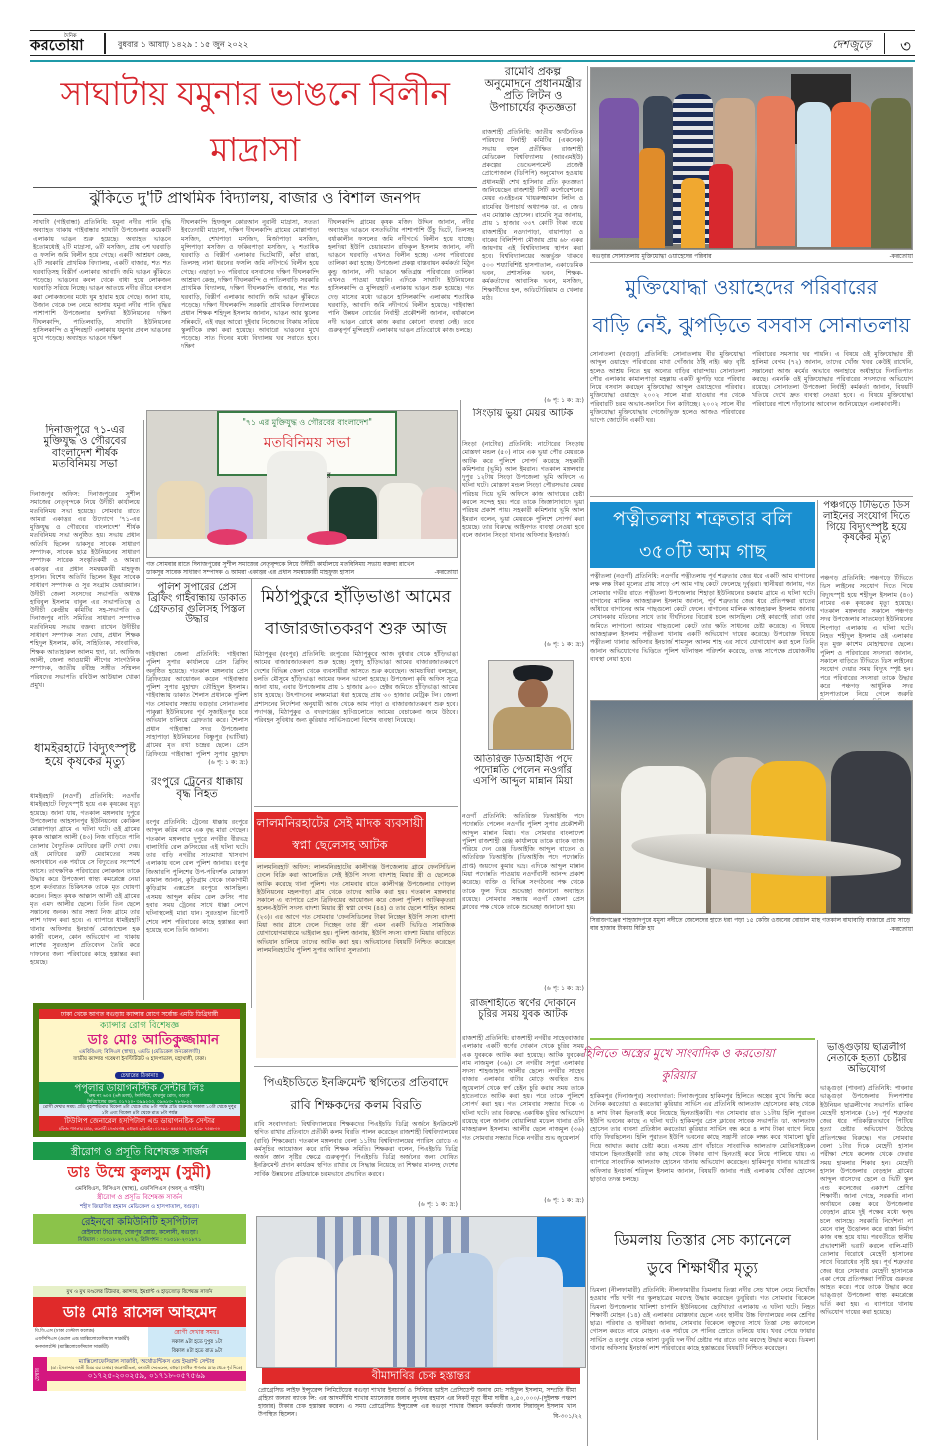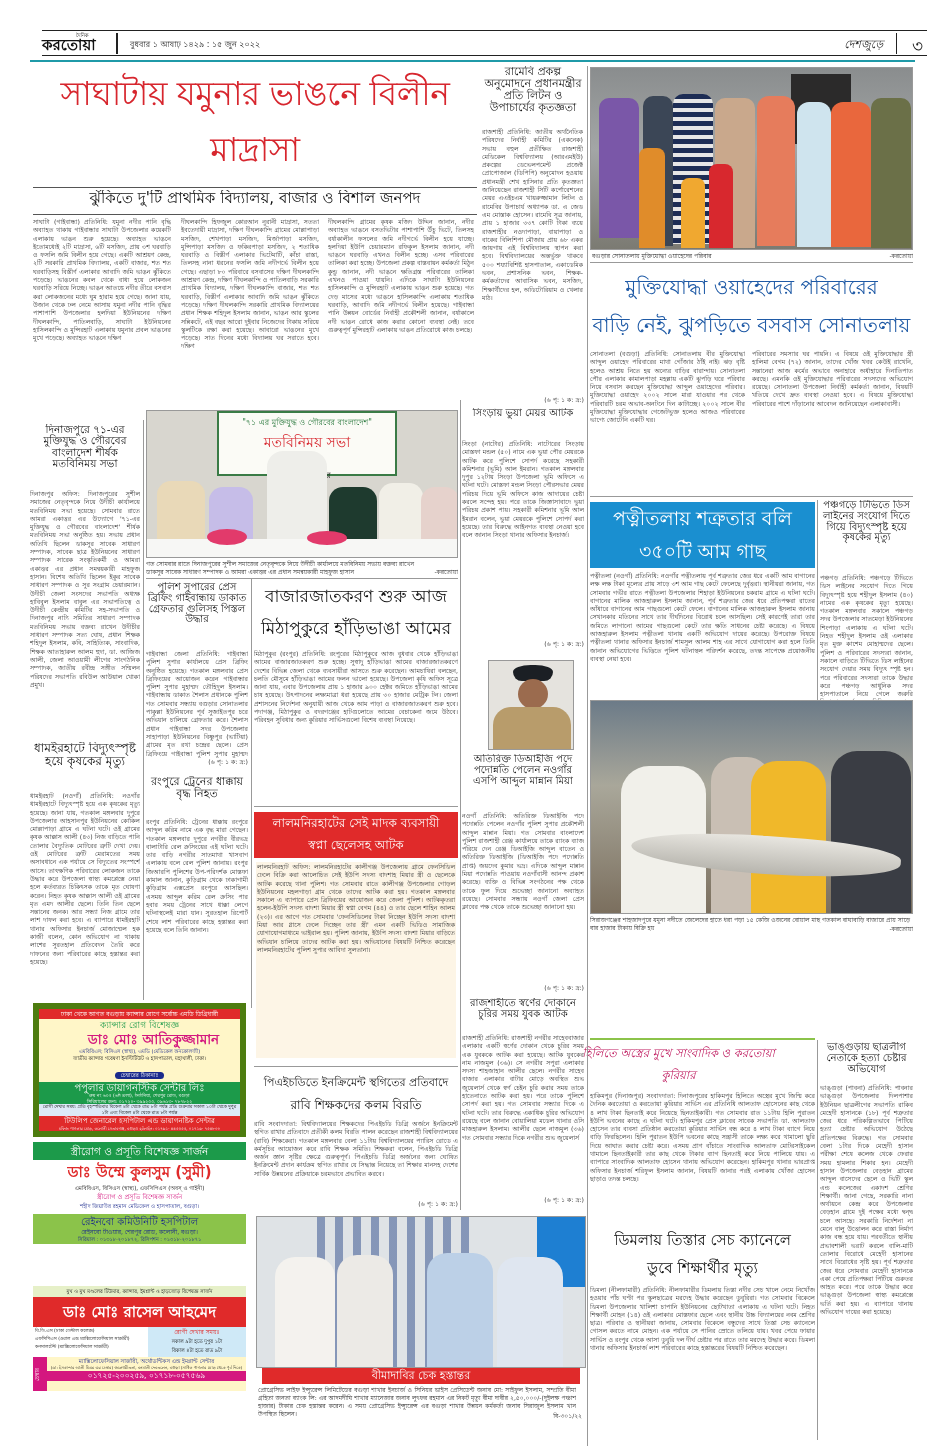--- a/index.html
+++ b/index.html
@@ -10,21 +10,21 @@
 .hl{font-family:"DejaVu Sans",sans-serif;text-align:center;line-height:1.08;overflow:hidden}
 .photo{overflow:hidden;border:1px solid #999}
 .cap{font-size:6px;line-height:8px;color:#333;overflow:hidden}
 .rule{background:#555}
 .masthead-logo{font-family:"DejaVu Serif",serif;font-weight:bold;font-size:20px;color:#111;line-height:1}
 .ad{overflow:hidden;text-align:center}
 </style>
 </head>
 <body>
 
-<div class="abs" style="left:30px;top:30px;width:885px;height:26px;border-top:1.5px solid #222;border-bottom:1.5px solid #222;margin-left:12px;">
+<div class="abs" style="left:30px;top:30px;width:885px;height:26px;border-top:1.5px solid #222;border-bottom:1.5px solid #222;">
   <div class="abs" style="left:0;top:1px;width:72px;height:24px;">
     <div style="font-size:5px;position:absolute;left:34px;top:0;color:#111;">দৈনিক</div>
     <div class="masthead-logo" style="position:absolute;left:0;top:6px;font-size:15px;">করতোয়া</div>
   </div>
   <div class="abs" style="left:74px;top:2px;width:1.5px;height:21px;background:#222;"></div>
   <div class="abs" style="left:88px;top:7px;font-size:8px;color:#222;">বুধবার ১ আষাঢ় ১৪২৯ : ১৫ জুন ২০২২</div>
   <div class="abs" style="right:44px;top:5px;font-size:11px;font-style:italic;color:#222;">দেশজুড়ে</div>
   <div class="abs" style="right:30px;top:2px;width:1.5px;height:21px;background:#222;"></div>
   <div class="abs" style="right:4px;top:2px;font-size:17px;color:#222;">৩</div>
 </div>
@@ -109,32 +109,32 @@
 
 <div class="abs hl" style="left:462px;top:998px;width:122px;height:34px;font-size:10px;color:#111;">রাজশাহীতে স্বর্ণের দোকানে চুরির সময় যুবক আটক</div>
 <div class="abs txt" style="left:462px;top:1034px;width:122px;height:160px;">রাজশাহী প্রতিনিধি: রাজশাহী নগরীর সাহেববাজার এলাকার একটি স্বর্ণের দোকান থেকে চুরির সময় এক যুবককে আটক করা হয়েছে। আটক যুবকের নাম নাজমুল (৩৬)। সে নগরীর সপুরা এলাকার সদস্য শাহজাহান আলীর ছেলে। নগরীর সাহেব বাজার এলাকার বাটার মোড়ে অবস্থিত শুভ জুয়েলার্স থেকে স্বর্ণ চেইন চুরি করার সময় তাকে হাতেনাতে আটক করা হয়। পরে তাকে পুলিশে সোপর্দ করা হয়। গত সোমবার সন্ধ্যার দিকে এ ঘটনা ঘটে। তার বিরুদ্ধে একাধিক চুরির অভিযোগ রয়েছে বলে জানান বোয়ালিয়া মডেল থানার ওসি মাজহারুল ইসলাম। আলীর ছেলে নাজমুল (৩৬) গত সোমবার সন্ধ্যার দিকে নগরীর শুভ জুয়েলার্স</div>
 <div class="abs txt" style="left:520px;top:1196px;width:64px;height:9px;text-align:right;">(৬ পৃ: ১ ক: দ্র:)</div>
 
 <div class="abs hl" style="left:146px;top:582px;width:102px;height:66px;font-size:10px;color:#111;">পুলিশ সুপারের প্রেস ব্রিফিং গাইবান্ধায় ডাকাত গ্রেফতার গুলিসহ পিস্তল উদ্ধার</div>
 <div class="abs txt" style="left:146px;top:650px;width:102px;height:108px;">গাইবান্ধা জেলা প্রতিনিধি: গাইবান্ধা পুলিশ সুপার কার্যালয়ে প্রেস ব্রিফিং অনুষ্ঠিত হয়েছে। গতকাল মঙ্গলবার প্রেস ব্রিফিংয়ের আয়োজন করেন গাইবান্ধার পুলিশ সুপার মুহাম্মদ তৌহিদুল ইসলাম। গাইবান্ধায় ডাকাত শৈলাস প্রধানকে পুলিশ গত সোমবার সন্ধ্যায় বগুড়ার সোনাতলার পাকুল্লা ইউনিয়নের পূর্ব সুজাইতপুর চরে অভিযান চালিয়ে গ্রেফতার করে। শৈলাস প্রধান গাইবান্ধা সদর উপজেলার সাহাপাড়া ইউনিয়নের বিষ্ণুপুর (ভাটিয়া) গ্রামের মৃত রথা চন্দ্রের ছেলে। প্রেস ব্রিফিংয়ে গাইবান্ধা পুলিশ সুপার মুহাম্মদ তৌহিদুল ইসলাম উদ্ধার</div>
 <div class="abs txt" style="left:180px;top:758px;width:68px;height:9px;text-align:right;">(৬ পৃ: ১ ক: দ্র:)</div>
 
 <div class="abs hl" style="left:254px;top:580px;width:204px;height:66px;color:#111;">
+  <div style="font-size:17px;line-height:32px;">মিঠাপুকুরে হাঁড়িভাঙা আমের</div>
   <div style="font-size:17px;line-height:32px;">বাজারজাতকরণ শুরু আজ</div>
-  <div style="font-size:17px;line-height:32px;">মিঠাপুকুরে হাঁড়িভাঙা আমের</div>
 </div>
 <div class="abs txt" style="left:254px;top:650px;width:204px;height:146px;">মিঠাপুকুর (রংপুর) প্রতিনিধি: রংপুরের মিঠাপুকুরে আজ বুধবার থেকে হাঁড়িভাঙা আমের বাজারজাতকরণ শুরু হচ্ছে। সুস্বাদু হাঁড়িভাঙা আমের বাজারজাতকরণে দেশের বিভিন্ন জেলা থেকে ব্যবসায়ীরা আসতে শুরু করেছেন। আমচাষিরা বলছেন, চলতি মৌসুমে হাঁড়িভাঙা আমের ফলন ভালো হয়েছে। উপজেলা কৃষি অফিস সূত্রে জানা যায়, এবার উপজেলায় প্রায় ১ হাজার ৯০০ হেক্টর জমিতে হাঁড়িভাঙা আমের চাষ হয়েছে। উৎপাদনের লক্ষ্যমাত্রা ধরা হয়েছে প্রায় ৩০ হাজার মেট্রিক টন। জেলা প্রশাসনের নির্দেশনা অনুযায়ী আজ থেকে আম পাড়া ও বাজারজাতকরণ শুরু হবে। পদাগঞ্জ, মিঠাপুকুর ও বদরগঞ্জের হাটগুলোতে আমের বেচাকেনা জমে উঠবে। পরিবহন সুবিধার জন্য কুরিয়ার সার্ভিসগুলো বিশেষ ব্যবস্থা নিয়েছে।</div>
 
 <div class="abs hl" style="left:30px;top:742px;width:110px;height:48px;font-size:12px;color:#111;text-align:center;">ধামইরহাটে বিদ্যুৎস্পৃষ্ট হয়ে কৃষকের মৃত্যু</div>
 <div class="abs txt" style="left:30px;top:792px;width:110px;height:206px;">ধামইরহাট (নওগাঁ) প্রতিনিধি: নওগাঁর ধামইরহাটে বিদ্যুৎস্পৃষ্ট হয়ে এক কৃষকের মৃত্যু হয়েছে। জানা যায়, গতকাল মঙ্গলবার দুপুরে উপজেলার আহসানপুর ইউনিয়নের কোকিল মোল্লাপাড়া গ্রামে এ ঘটনা ঘটে। ওই গ্রামের কৃষক আক্কাস আলী (৪৩) নিজ বাড়িতে পানি তোলার বৈদ্যুতিক মোটরের ত্রুটি দেখা দেয়। ওই মোটরের ত্রুটি মেরামতের সময় অসাবধানে এক পর্যায়ে সে বিদ্যুতের সংস্পর্শে আসে। তাৎক্ষণিক পরিবারের লোকজন তাকে উদ্ধার করে উপজেলা স্বাস্থ্য কমপ্লেক্সে নেয়া হলে কর্তব্যরত চিকিৎসক তাকে মৃত ঘোষণা করেন। নিহত কৃষক আক্কাস আলী ওই গ্রামের মৃত এমদ আলীর ছেলে। তিনি তিন ছেলে সন্তানের জনক। আর সন্ধ্যা নিজ গ্রামে তার লাশ দাফন করা হবে। এ ব্যাপারে ধামইরহাট থানার অফিসার ইনচার্জ মোজাম্মেল হক কাজী বলেন, কোন অভিযোগ না থাকায় লাশের সুরতহাল প্রতিবেদন তৈরি করে দাফনের জন্য পরিবারের কাছে হস্তান্তর করা হয়েছে।</div>
 
 <div class="abs hl" style="left:146px;top:776px;width:102px;height:40px;font-size:11px;color:#111;">রংপুরে ট্রেনের ধাক্কায় বৃদ্ধ নিহত</div>
 <div class="abs txt" style="left:146px;top:818px;width:102px;height:180px;">রংপুর প্রতিনিধি: ট্রেনের ধাক্কায় রংপুরে আব্দুল করিম নামে এক বৃদ্ধ মারা গেছেন। গতকাল মঙ্গলবার দুপুরে নগরীর বীরভদ্র বালাটারি রেল ক্রসিংয়ের এই ঘটনা ঘটে। তার বাড়ি নগরীর সাতমাথা খাসবাগ এলাকায় বলে রেল পুলিশ জানায়। রংপুর জিআরপি পুলিশের উপ-পরিদর্শক মোস্তফা কামাল জানান, কুড়িগ্রাম থেকে ঢাকাগামী কুড়িগ্রাম এক্সপ্রেস রংপুরে আসছিল। এসময় আব্দুল করিম রেল ক্রসিং পার হবার সময় ট্রেনের সাথে ধাক্কা লেগে ঘটনাস্থলেই মারা যান। সুরতহাল রিপোর্ট শেষে লাশ পরিবারের কাছে হস্তান্তর করা হয়েছে বলে তিনি জানান।</div>
 
-<div class="abs hl" style="left:254px;top:812px;width:204px;height:46px;background:#e02a2a;color:#fff;">
+<div class="abs hl" style="left:254px;top:812px;width:172px;height:46px;background:#e02a2a;color:#fff;">
   <div style="font-size:12px;line-height:22px;">লালমনিরহাটের সেই মাদক ব্যবসায়ী</div>
   <div style="font-size:12px;line-height:22px;">স্বপ্না ছেলেসহ আটক</div>
 </div>
 <div class="abs txt" style="left:256px;top:862px;width:200px;height:196px;background:#fdf5e6;padding:1px;">লালমনিরহাট অফিস: লালমনিরহাটের কালীগঞ্জ উপজেলায় গ্রামে ফেনসিডিল ঢেলে বিক্রি করা আলোচিত সেই ইউপি সদস্য বাদশাহ মিয়ার স্ত্রী ও ছেলেকে আটক করেছে থানা পুলিশ। গত সোমবার রাতে কালীগঞ্জ উপজেলার গোড়ল ইউনিয়নের মহলগাড়া গ্রাম থেকে তাদের আটক করা হয়। গতকাল মঙ্গলবার সকালে এ ব্যাপারে প্রেস ব্রিফিংয়ের আয়োজন করে জেলা পুলিশ। আটককৃতরা হলেন-ইউপি সদস্য বাদশা মিয়ার স্ত্রী স্বপ্না বেগম (৪৪) ও তার ছেলে শাহিন আলম (২৩)। এর আগে গত সোমবার 'ফেনসিডিলের টাকা নিচ্ছেন ইউপি সদস্য বাদশা মিয়া আর গ্লাসে ঢেলে দিচ্ছেন তার স্ত্রী' এমন একটি ভিডিও সামাজিক যোগাযোগমাধ্যমে ভাইরাল হয়। পুলিশ জানায়, ইউপি সদস্য বাদশা মিয়ার বাড়িতে অভিযান চালিয়ে তাদের আটক করা হয়। অভিযানের বিষয়টি নিশ্চিত করেছেন লালমনিরহাটের পুলিশ সুপার আবিদা সুলতানা।</div>
 
 <div class="abs hl" style="left:254px;top:1072px;width:204px;height:46px;color:#111;">
   <div style="font-size:11px;line-height:22px;">পিএইচডিতে ইনক্রিমেন্ট স্থগিতের প্রতিবাদে</div>
   <div style="font-size:12px;line-height:22px;">রাবি শিক্ষকদের কলম বিরতি</div>
 </div>
 <div class="abs txt" style="left:254px;top:1120px;width:204px;height:88px;">রাবি সংবাদদাতা: বিশ্ববিদ্যালয়ের শিক্ষকদের পিএইচডি ডিগ্রি অর্জনে ইনক্রিমেন্ট স্থগিত রাখার প্রতিবাদে প্রতীকী কলম বিরতি পালন করেছেন রাজশাহী বিশ্ববিদ্যালয়ের (রাবি) শিক্ষকেরা। গতকাল মঙ্গলবার বেলা ১১টায় বিশ্ববিদ্যালয়ের প্যারিস রোডে এ কর্মসূচির আয়োজন করে রাবি শিক্ষক সমিতি। শিক্ষকরা বলেন, পিএইচডি ডিগ্রি অর্জন জ্ঞান সৃষ্টির ক্ষেত্রে গুরুত্বপূর্ণ। পিএইচডি ডিগ্রি অর্জনের জন্য ঘোষিত ইনক্রিমেন্ট প্রদান কার্যক্রম স্থগিত রাখার যে সিদ্ধান্ত নিয়েছে তা শিক্ষার মানসহ দেশের সার্বিক উন্নয়নের প্রক্রিয়াকে চরমভাবে প্রভাবিত করবে।</div>

